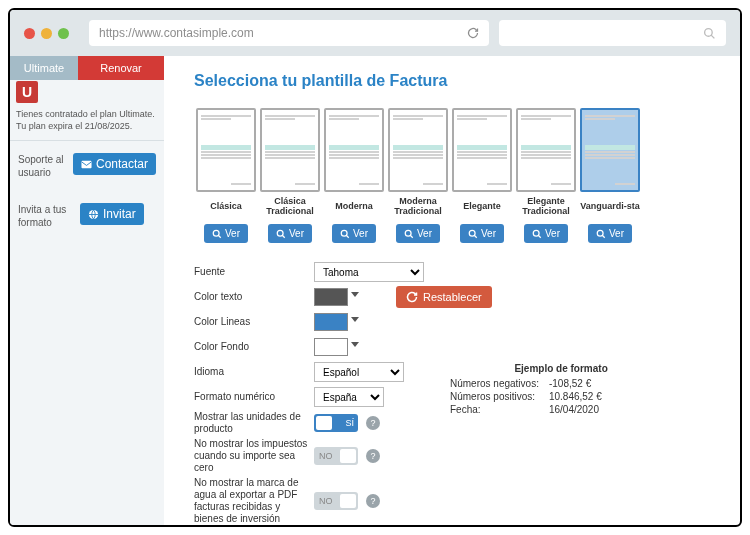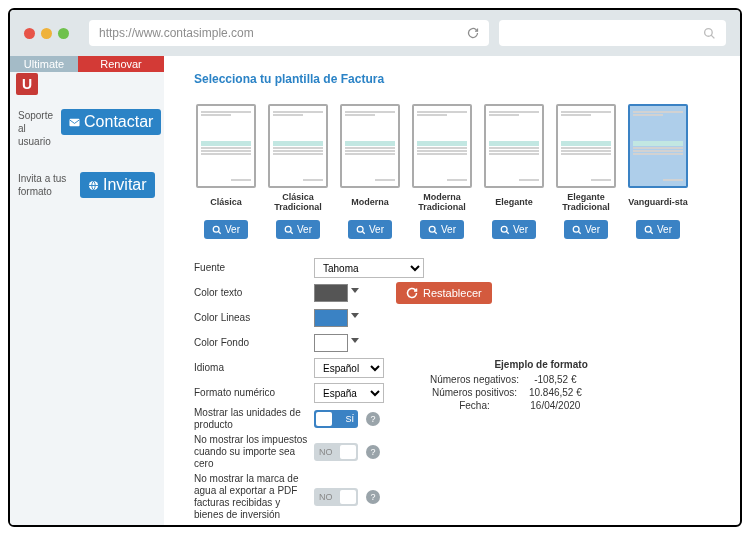--- a/index.html
+++ b/index.html
@@ -6,32 +6,32 @@
   body { background: #fff; padding: 8px; }
   .frame { width: 734px; height: 519px; border: 2px solid #000; border-radius: 6px; overflow: hidden; display: flex; flex-direction: column; }
   .chrome { height: 46px; background: #e0e6e9; display: flex; align-items: center; padding: 0 14px; gap: 10px; }
   .dots { display: flex; gap: 6px; margin-right: 10px; }
   .dot { width: 11px; height: 11px; border-radius: 50%; }
   .dot.r { background: #e75448; } .dot.y { background: #efb23a; } .dot.g { background: #6fc14c; }
   .url-bar { flex: 0 0 400px; height: 26px; background: #fff; border-radius: 4px; display: flex; align-items: center; padding: 8px 10px; color: #8d8d8d; font-size: 12px; justify-content: space-between; }
   .search-box { flex: 1; height: 26px; background: #fff; border-radius: 4px; display: flex; align-items: center; justify-content: flex-end; padding: 0 10px; color: #bdbdbd; }
   .body { flex: 1; display: flex; overflow: hidden; }
   .sidebar { width: 154px; background: #f2f5f7; flex-shrink: 0; }
-  .ultimate-row { display: flex; height: 16px; }
+  .ultimate-row { display: flex; height: 24px; }
   .ultimate-tag { flex: 1; background: #a4bbc7; color: #fff; font-size: 11px; display: flex; align-items: center; justify-content: center; }
   .renovar-btn { flex: 0 0 86px; background: #d33a36; color: #fff; font-size: 11px; display: flex; align-items: center; justify-content: center; cursor: pointer; }
   .ubox { margin-top: -1px; padding: 2px 6px; }
   .u-icon { width: 22px; height: 22px; background: #c73a36; color: #fff; font-weight: bold; font-size: 14px; display: flex; align-items: center; justify-content: center; border-radius: 2px; }
   .plan-text { font-size: 9px; color: #555; padding: 4px 6px 8px 6px; line-height: 1.3; border-bottom: 1px solid #d8dfe3; }
   .side-row { display: flex; align-items: flex-start; gap: 8px; padding: 12px 8px; }
   .side-label { font-size: 10px; color: #555; width: 54px; line-height: 1.3; }
-  .side-btn { display: inline-flex; align-items: center; gap: 4px; background: #2b83c6; color: #fff; font-size: 16px; padding: 4px 8px; border-radius: 3px; cursor: pointer; }
+  .side-btn { display: inline-flex; align-items: center; gap: 4px; background: #2b83c6; color: #fff; font-size: 12px; padding: 4px 8px; border-radius: 3px; cursor: pointer; }
   .main { flex: 1; padding: 16px 20px 10px 30px; overflow: auto; }
-  .page-title { color: #2b83c6; font-size: 12px; font-weight: bold; margin-bottom: 18px; }
-  .templates { display: flex; gap: 8px; }
+  .page-title { color: #2b83c6; font-size: 16px; font-weight: bold; margin-bottom: 18px; }
+  .templates { display: flex; }
   .tpl-col { display: flex; flex-direction: column; align-items: center; width: 64px; }
   .tpl-card { width: 60px; height: 84px; background: #fff; border: 2px solid #ababab; border-radius: 2px; display: flex; flex-direction: column; justify-content: space-between; padding: 4px 3px; }
   .tpl-card.sel { border-color: #3a82c4; background:#aeceea; }
   .tpl-line { height: 2px; background: #d2d2d2; margin: 1px 0; }
   .tpl-bar { height: 5px; background: #c2e7e2; margin: 1px 0; }
   .tpl-name { font-size: 9px; font-weight: bold; text-align: center; line-height: 1.1; height: 22px; display: flex; align-items: center; justify-content: center; margin-top: 4px; color: #333;}
   .ver-btn { margin-top: 6px; background: #3a82c4; color: #fff; font-size: 10px; padding: 4px 8px; border-radius: 3px; display: inline-flex; align-items: center; gap: 3px; cursor: pointer; }
 
   .settings { margin-top: 18px; }
   .row { display: flex; align-items: center; min-height: 22px; margin-bottom: 3px; }
@@ -43,21 +43,21 @@
   .swatch-sel{width:14px;}
   .reset-btn { display: inline-flex; align-items: center; gap: 5px; background: #d35a3e; color: #fff; font-size: 11px; padding: 5px 10px; border-radius: 3px; cursor: pointer; margin-left: 32px; }
   .toggle { position:relative; width: 44px; height: 18px; border-radius: 3px; background: #cfd6da; font-size: 9px; color:#fff; display:flex; align-items:center; }
   .toggle.on { background:#3a82c4; justify-content:flex-end; padding-right:4px;}
   .toggle.on::before{content:'';position:absolute;left:2px;top:2px;width:16px;height:14px;background:#fff;border-radius:2px;}
   .toggle.off { justify-content:flex-start; padding-left:5px; color:#888;}
   .toggle.off::after{content:'';position:absolute;right:2px;top:2px;width:16px;height:14px;background:#fff;border-radius:2px;}
   .help { width:14px;height:14px;border-radius:50%;background:#9aa4aa;color:#fff;font-size:9px;display:inline-flex;align-items:center;justify-content:center;margin-left:8px;}
   .example { font-size:10px; color:#333; }
   .example .hd{font-weight:bold; text-align:right; margin-bottom:2px;}
-  .example table td{ padding:0 4px; text-align:center;margin-top:12px;}
+  .example table td{ padding:0 4px; text-align:left;margin-top:12px;}
   svg{display:block;}
 </style>
 </head>
 <body>
 
 <div class="frame">
   <div class="chrome">
     <div class="dots">
       <div class="dot r"></div>
       <div class="dot y"></div>
@@ -84,20 +84,21 @@
 
   <div class="body">
     <div class="sidebar">
       <div class="ultimate-row">
         <div class="ultimate-tag">Ultimate</div>
         <div class="renovar-btn">Renovar</div>
       </div>
       <div class="ubox">
           <div class="u-icon">U</div>
         </div>
+      <div class="plan-text">Tienes contratado el plan Ultimate. Tu plan expira el 21/08/2025.</div>
 
       <div class="side-row">
         <div class="side-label">Soporte al usuario</div>
         <div class="side-btn">
           <span>
               <svg width="11" height="9" viewBox="0 0 24 18" fill="#fff">
                 <rect x="1" y="1" width="22" height="16" rx="2" fill="#fff"></rect>
                 <path d="M1 3l11 8L23 3" stroke="#2b83c6" stroke-width="2" fill="none"></path>
               </svg>
             </span>
@@ -336,21 +337,21 @@
                 </svg>
               </span>
             <span>Restablecer</span>
           </div>
         </div>
 
         <div style="display:flex; gap:40px; align-items:flex-start;">
           <div>
             <div class="row">
               <div class="lbl">Idioma</div>
-              <select class="select" style="width:70px"><option>Español</option></select>
+              <select class="select" style="width:90px"><option>Español</option></select>
             </div>
             <div class="row">
               <div class="lbl">Formato numérico</div>
               <select class="select" style="width:70px"><option>España</option></select>
             </div>
             <div class="row">
               <div class="lbl">Mostrar las unidades de producto</div>
               <div class="toggle on">
                   <span>SÍ</span>
                 </div>

